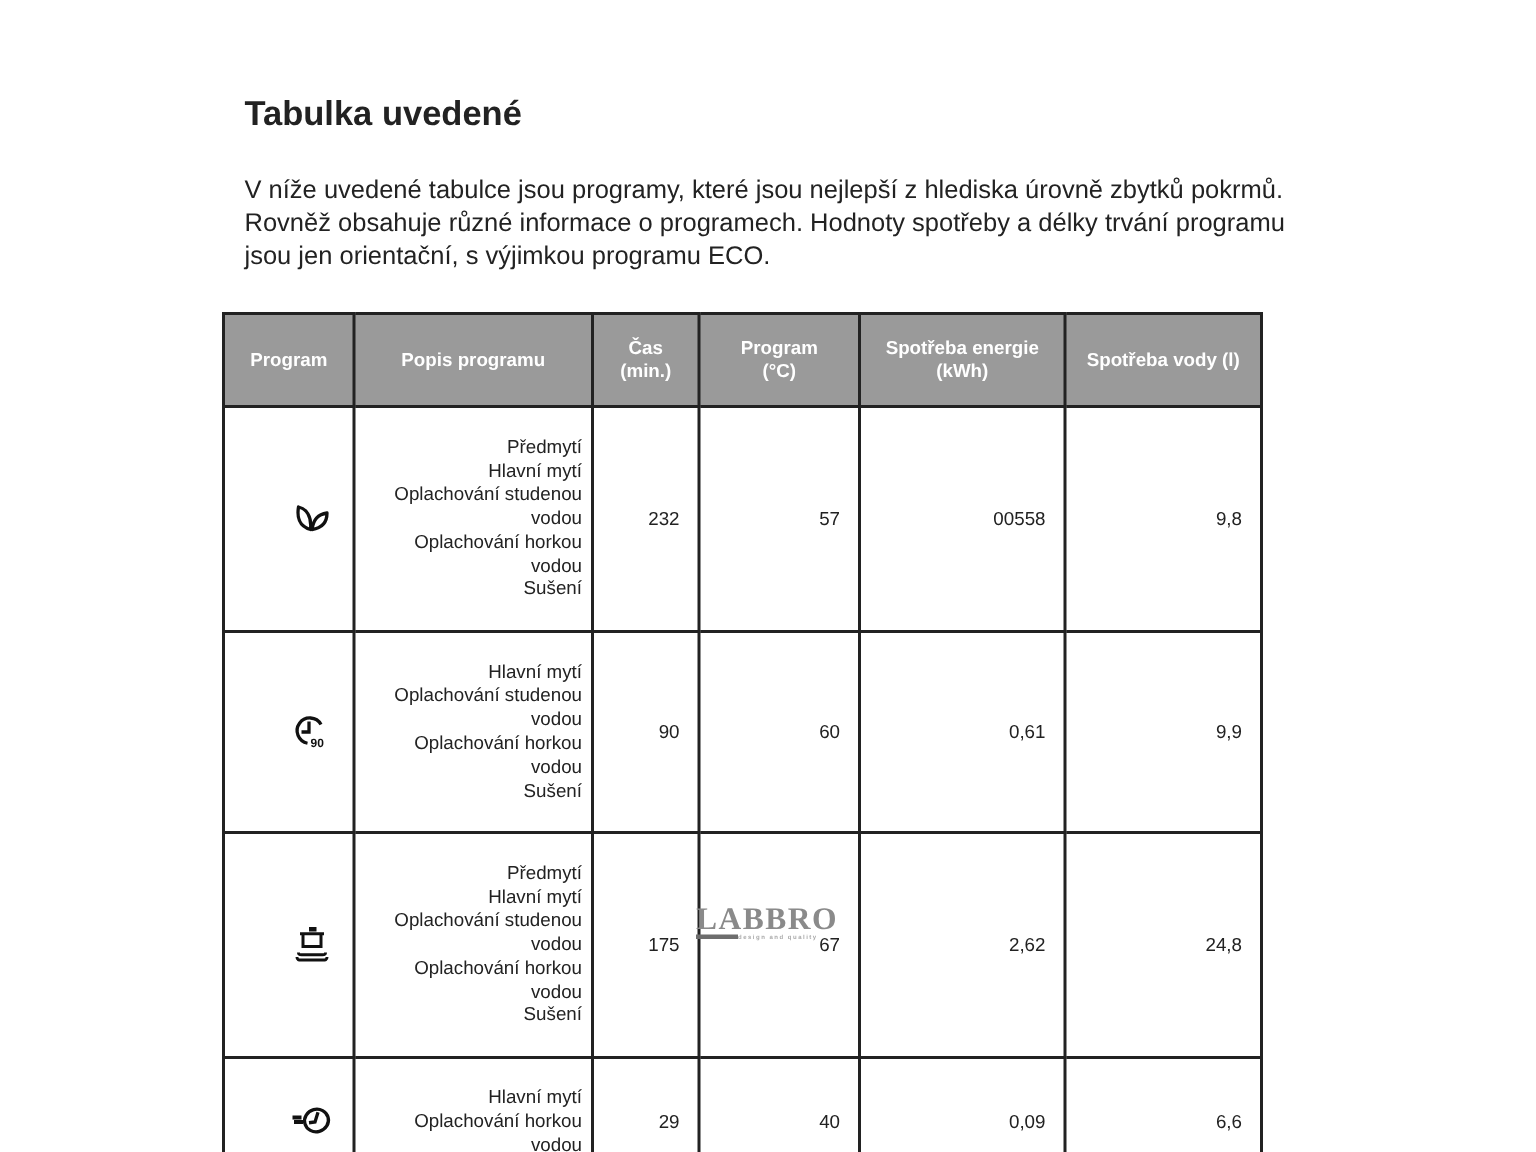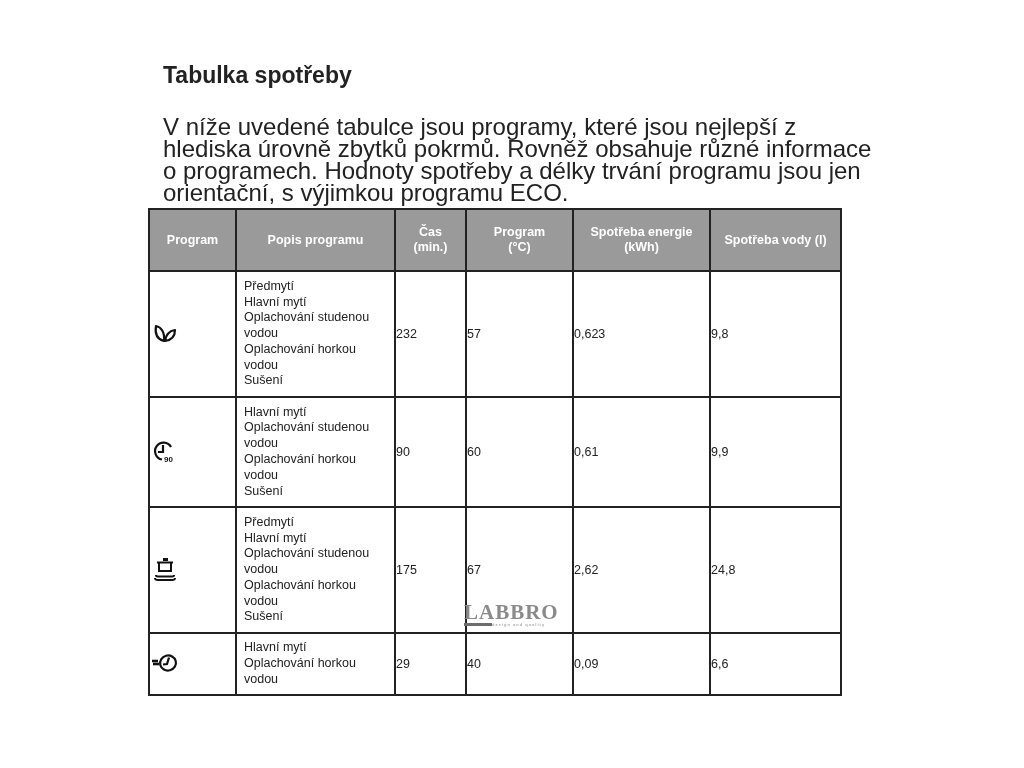--- a/index.html
+++ b/index.html
@@ -1,48 +1,48 @@
 <!DOCTYPE html>
 <html><head>
 <meta charset="utf-8">
 <style>
   html, body { margin: 0; padding: 0; background: #ffffff; }
   body { width: 1024px; height: 768px; position: relative; overflow: hidden;
          font-family: "Liberation Sans", sans-serif; color: #1a1a1a; }
   .title { position: absolute; left: 163px; top: 62px; font-size: 23px; font-weight: bold;
            color: #222; margin: 0; letter-spacing: 0px; }
-  .intro { position: absolute; left: 163px; top: 116px; width: 720px; font-size: 24px;
+  .intro { position: absolute; left: 163px; top: 116px; width: 720px; font-size: 17px;
            line-height: 22px; color: #222; margin: 0; }
   table.progs { position: absolute; left: 148px; top: 208px; border-collapse: collapse;
                 width: 692px; table-layout: fixed; }
   table.progs th, table.progs td { border: 2px solid #222; }
   table.progs th { background: #9a9a9a; color: #ffffff; font-size: 12.5px; font-weight: bold;
                    height: 60px; text-align: center; vertical-align: middle; padding: 0 4px;
                    line-height: 15px; }
-  table.progs td { font-size: 12.5px; text-align: left; vertical-align: middle;
-                   color: #222; padding: 0; }
+  table.progs td { font-size: 12.5px; text-align: right; vertical-align: middle;
+                   color: #222; padding: 12px; }
   td.desc { text-align: left; padding: 0 6px 0 7px !important; line-height: 15.8px; }
   td.desc div { white-space: nowrap; }
   .r1 td { height: 124px; }
   .r2 td { height: 108px; }
   .r3 td { height: 124px; }
   .r4 td { height: 60px; }
   .icon { display: inline-block; width: 30px; height: 26px; }
   .icon svg { width: 30px; height: 26px; display: block; }
   .watermark { position: absolute; left: 464px; top: 600px; width: 100px; height: 30px; font-weight: bold; }
   .wm-text { position: absolute; left: 0; top: 0; font-family: "Liberation Serif", serif;
              font-size: 21px; color: #8a8a8a; letter-spacing: 1px; }
   .wm-sub { position: absolute; left: 28px; top: 22px; font-size: 4px; color: #aaa;
             letter-spacing: 1px; }
   .wm-bar { position: absolute; left: 0; top: 23px; width: 28px; height: 3px; background: #6d6d6d; }
 </style>
 </head>
 <body>
 
-<h1 class="title">Tabulka spotřeby</h1>
+<h1 class="title">Tabulka uvedené</h1>
 <p class="intro">V níže uvedené tabulce jsou programy, které jsou nejlepší z hlediska úrovně zbytků pokrmů. Rovněž obsahuje různé informace o programech. Hodnoty spotřeby a délky trvání programu jsou jen orientační, s výjimkou programu ECO.</p>
 
 <table class="progs">
   <colgroup>
     <col style="width:87px">
       <col style="width:159px">
       <col style="width:71px">
     <col style="width:107px">
       <col style="width:137px">
       <col style="width:131px">
@@ -81,21 +81,21 @@
         <div>Předmytí</div>
         <div>Hlavní mytí</div>
         <div>Oplachování studenou</div>
         <div>vodou</div>
         <div>Oplachování horkou</div>
         <div>vodou</div>
         <div>Sušení</div>
       </td>
       <td>232</td>
       <td>57</td>
-      <td>0,623</td>
+      <td>00558</td>
       <td>9,8</td>
     </tr>
 
     <tr class="r2">
       <td>
         <span class="icon">
           <svg viewBox="0 0 30 26" fill="none" stroke="#111" stroke-width="2.2">
             <path d="M21 9 A8.5 8.5 0 1 0 12 21.5"></path>
             <path d="M13 7 L13 14 L8 14"></path>
             <text x="14" y="24" font-size="8" font-weight="bold" fill="#111" stroke="none" font-family="Liberation Sans, sans-serif">90</text>

